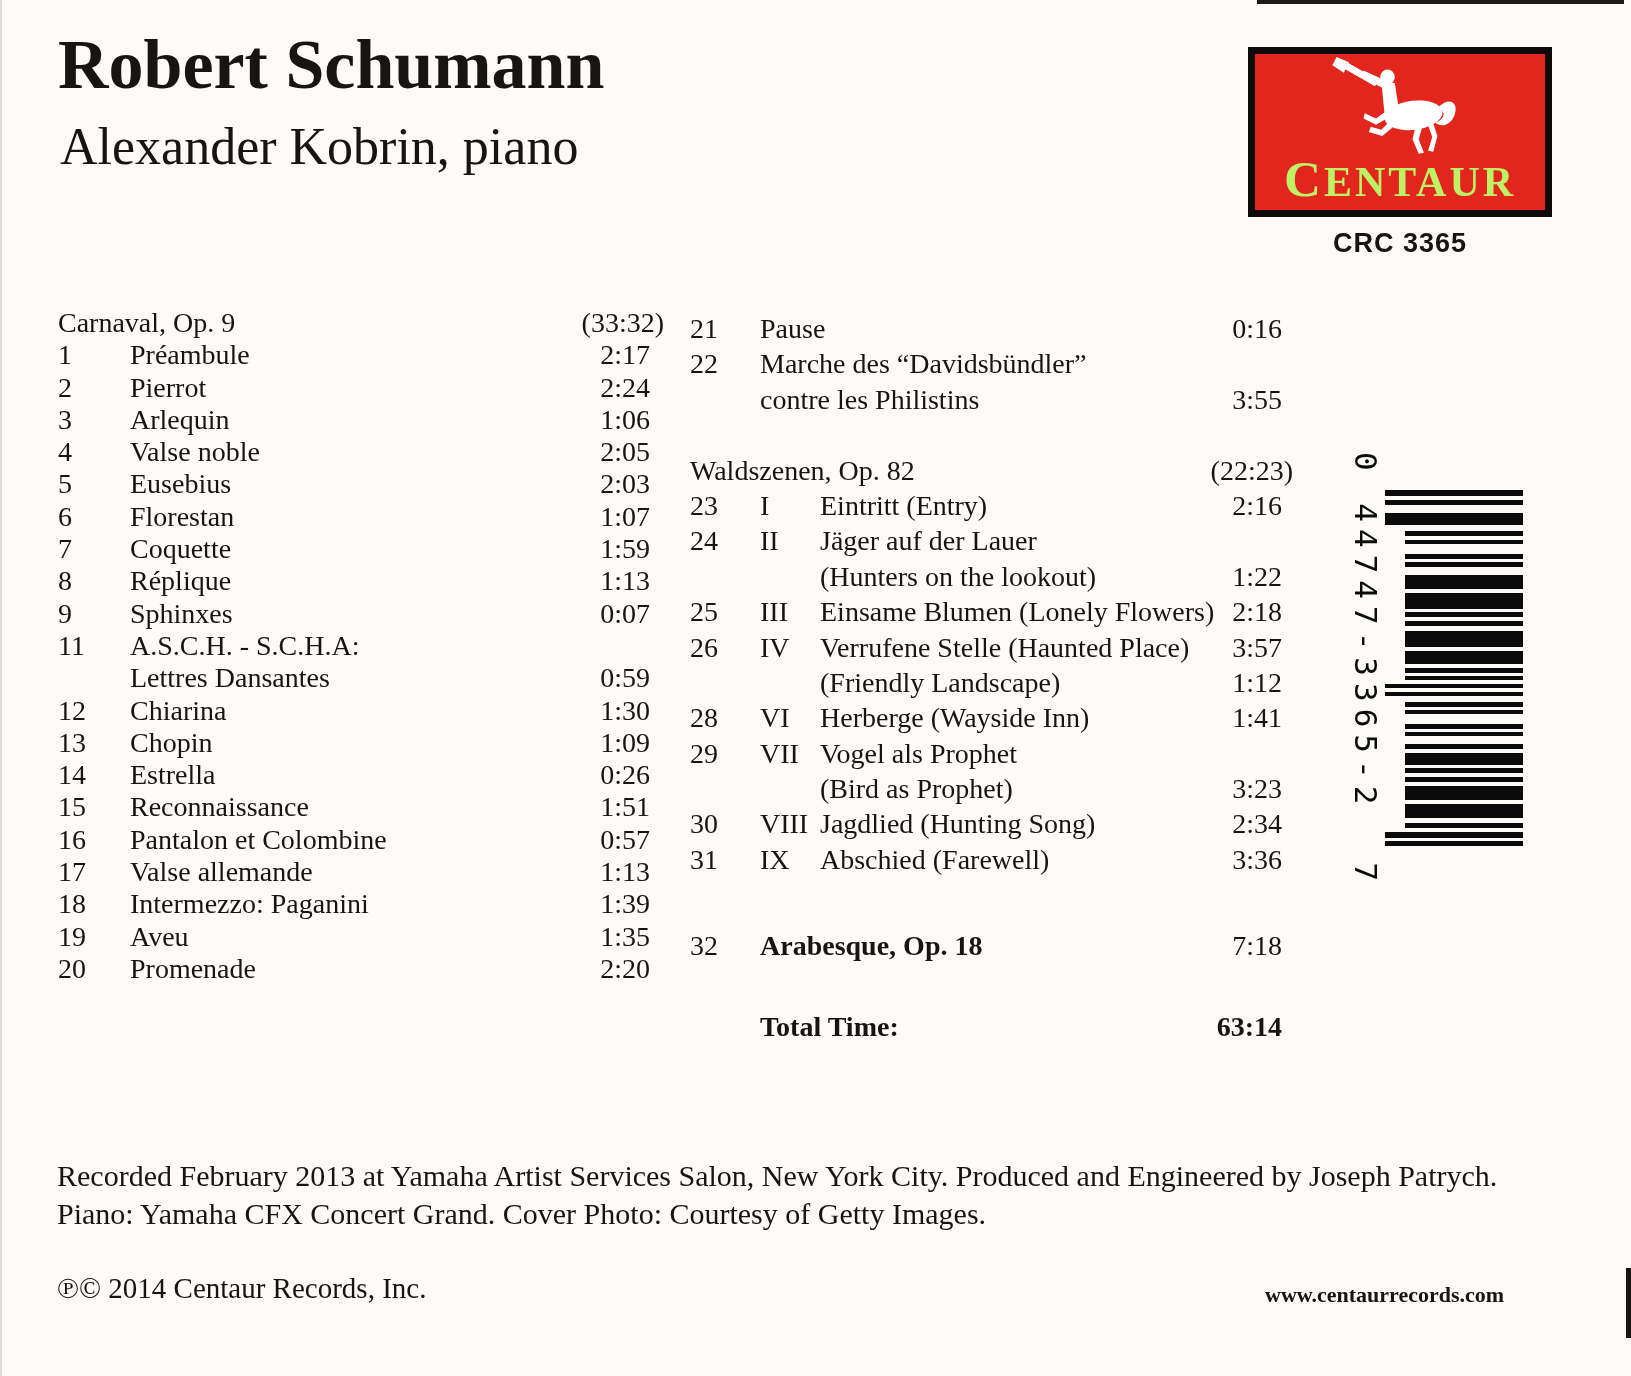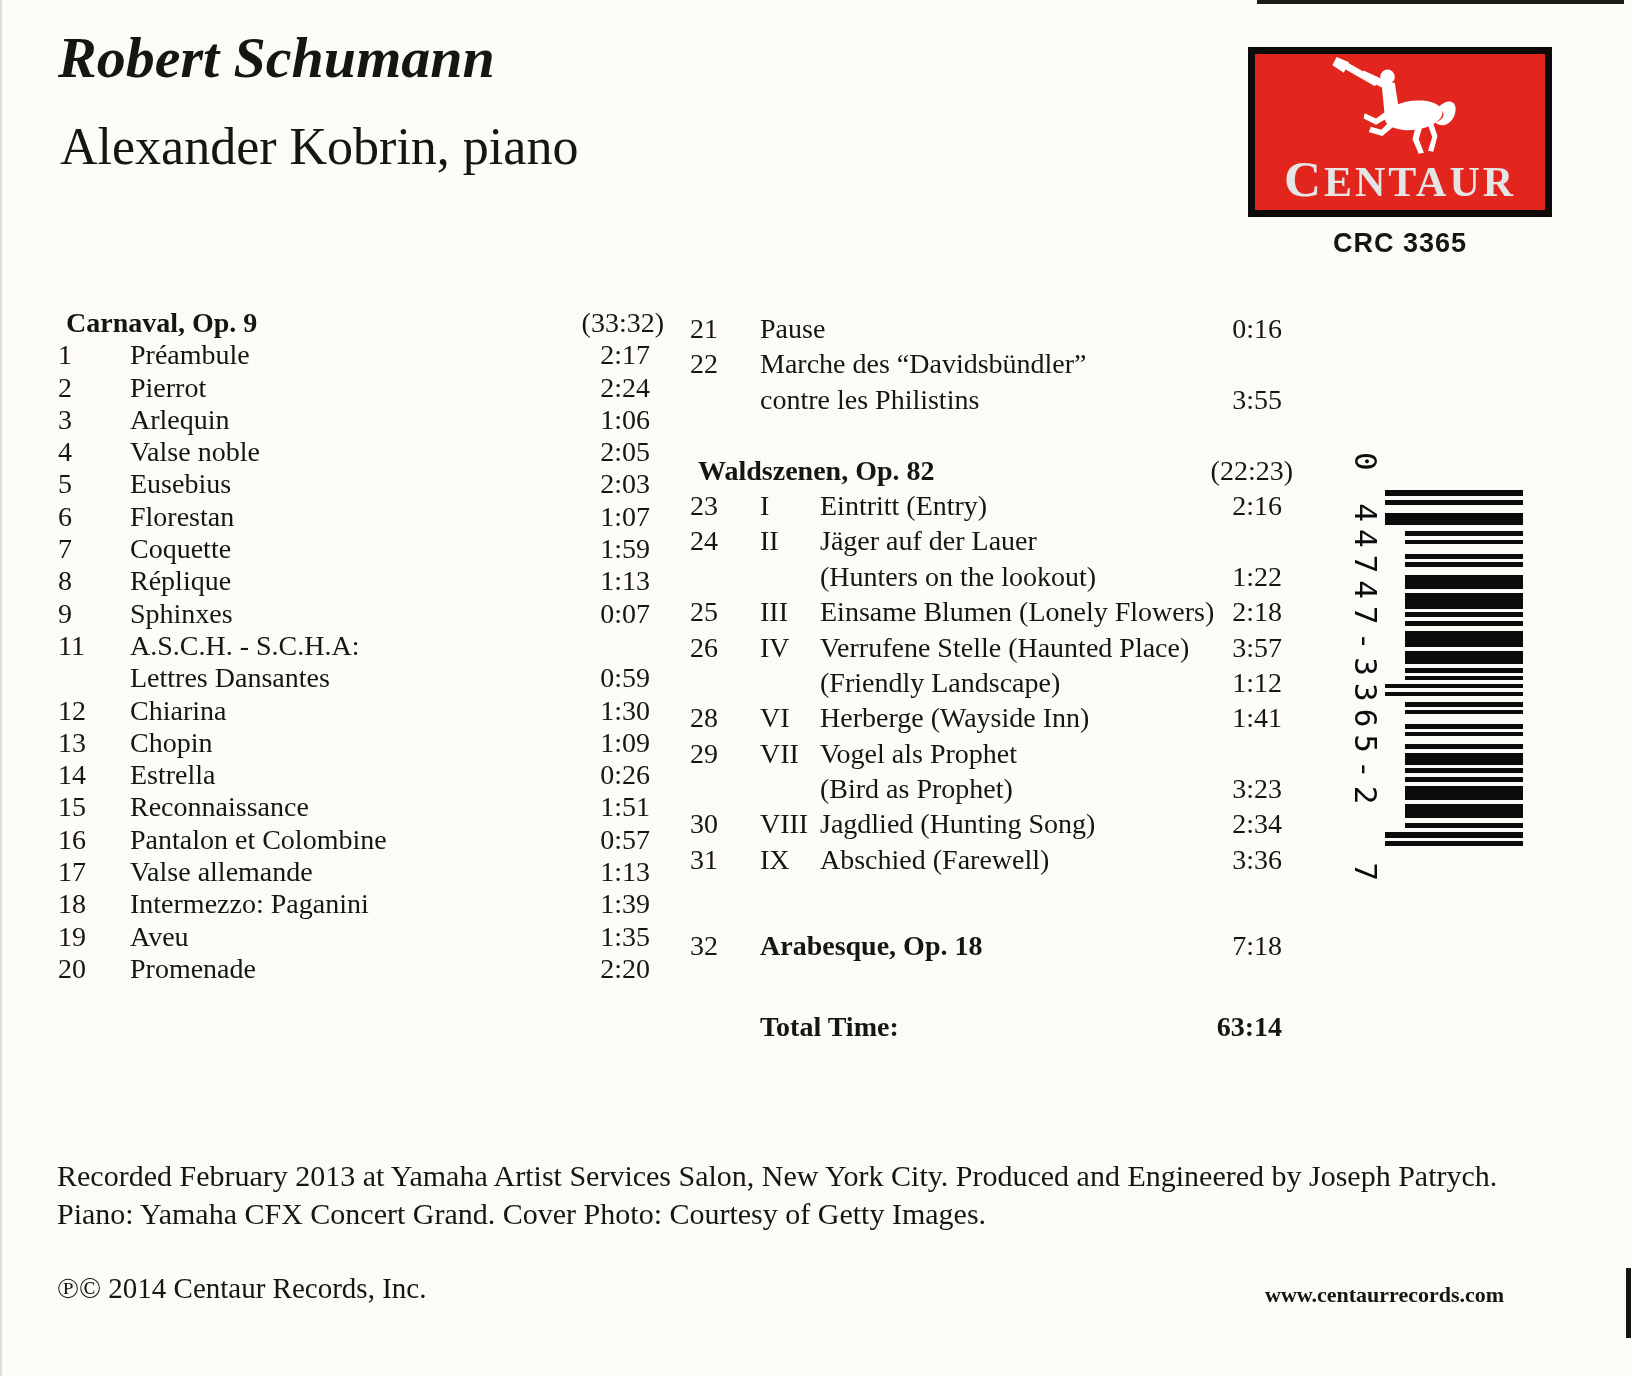--- a/index.html
+++ b/index.html
@@ -1,28 +1,28 @@
 <!DOCTYPE html>
 <html><head>
 <meta charset="utf-8">
 <style>
   html,body{margin:0;padding:0;background:#e9e9e9;}
   .page{position:relative;width:1631px;height:1376px;background:#fcfbf8;overflow:hidden;
         font-family:"Liberation Serif", serif;color:#171513;}
   .page::before{content:"";position:absolute;left:0;top:0;width:2px;height:100%;background:#dddcd8;}
 
   
-  .composer{position:absolute;left:58px;top:28px;font-size:58px;font-weight:bold;line-height:1.05;letter-spacing:0px;white-space:nowrap;font-style:italic;}
+  .composer{position:absolute;left:58px;top:28px;font-size:70px;font-weight:bold;line-height:1.05;letter-spacing:0px;white-space:nowrap;}
   .performer{position:absolute;left:60px;top:118px;font-size:52px;line-height:1.1;white-space:nowrap;}
 
   
   .logo-box{position:absolute;left:1248px;top:47px;width:304px;height:170px;background:#e2261e;
             border:7px solid #0d0a09;box-sizing:border-box;}
   .logo-figure{position:absolute;left:50%;top:2px;transform:translateX(-50%);}
-  .logo-word{position:absolute;left:0;right:0;bottom:6px;text-align:center;color:#e5e5e5;
+  .logo-word{position:absolute;left:0;right:0;bottom:6px;text-align:center;color:#bef264;
              font-size:42px;font-weight:bold;letter-spacing:3px;line-height:1;}
   .logo-word::first-letter{font-size:1.22em;}
   .catalog{position:absolute;left:1248px;top:228px;width:304px;text-align:center;
            font-family:"Liberation Sans", sans-serif;font-weight:bold;font-size:27px;letter-spacing:1px;}
 
   
   .list{position:absolute;font-size:28px;}
   .list-left{left:58px;top:307px;width:606px;}
   .list-right{left:690px;top:311px;width:603px;}
   .row{position:relative;}
@@ -30,21 +30,21 @@
   .list-right .row{height:35.4px;line-height:35.4px;}
   .row span{position:absolute;white-space:nowrap;}
   .num{left:0;}
   .list-left  .track .title{left:72px;}
   .list-left  .cont  .title{left:72px;}
   .list-right .trackc .title{left:70px;}
   .list-right .cont   .title{left:70px;}
   .list-right .track .roman{left:70px;}
   .list-right .track .title{left:130px;}
   .list-right .sub   .title{left:130px;}
-  .header .title{left:0;font-weight:bold;margin-left:8px;}
+  .header .title{left:0;font-weight:normal;}
   .work  .title{left:70px;font-weight:bold;}
   .total .title{left:70px;font-weight:bold;}
   .time{right:14px;text-align:right;}
   .list-right .time{right:11px;}
   .header .time{right:0;}
   .total .time{font-weight:bold;}
   .list-right .spacer{height:35.4px;}
   .list-right .spacer-lg{height:51px;}
   .list-right .spacer-md{height:45px;}
 

